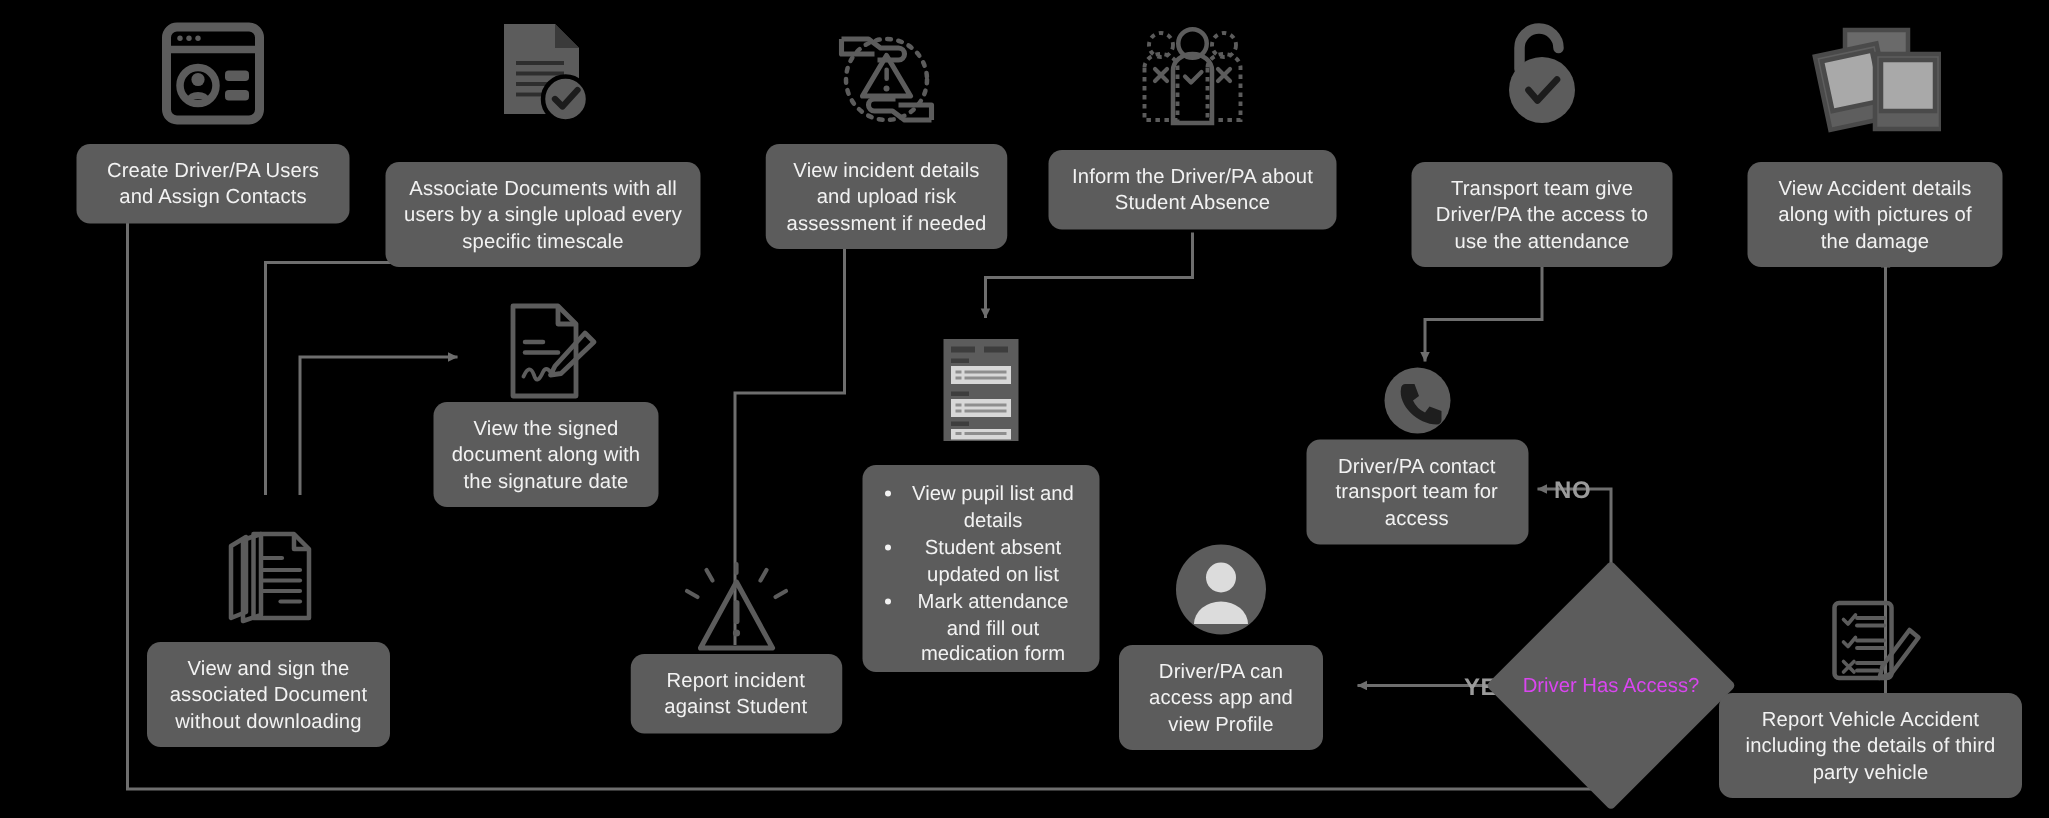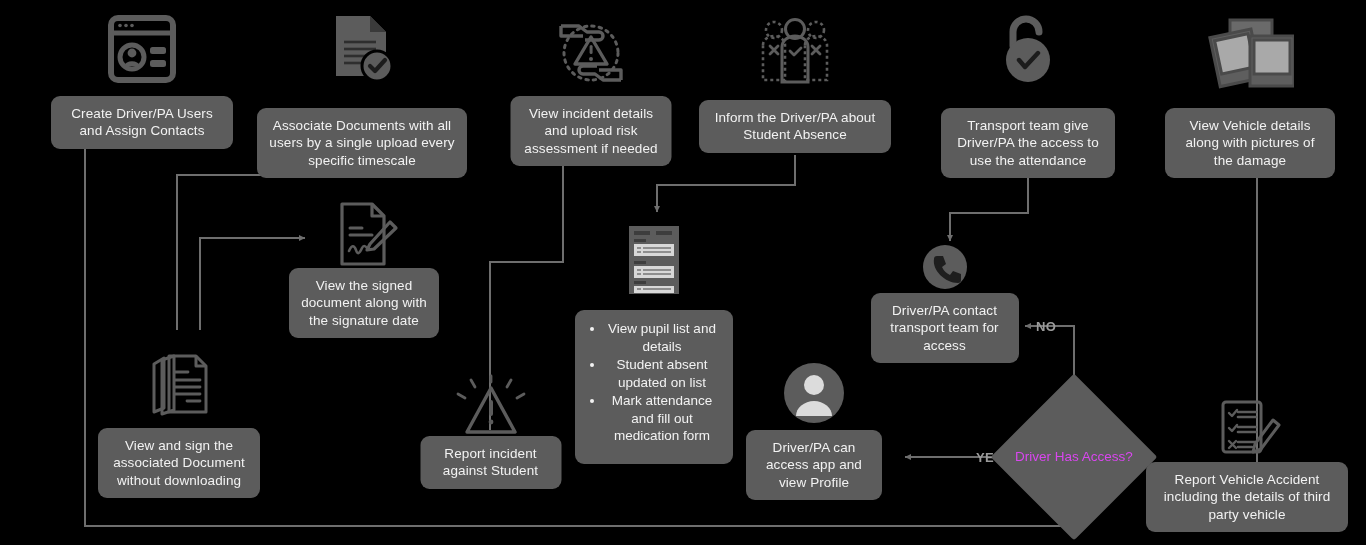--- a/index.html
+++ b/index.html
@@ -11,24 +11,24 @@
          background:#5c5c5c;color:#f2f2f2;border-radius:9px;
          text-align:center;line-height:1.28;box-sizing:border-box;
          padding:9px 12px;font-size:13.5px;letter-spacing:.1px;}
   .diamond{position:absolute;background:#5c5c5c;
            transform:rotate(45deg);border-radius:3px;}
   .diamond-text{position:absolute;color:#d946ef;font-size:13.5px;
                 line-height:1.3;display:flex;
                 align-items:center;justify-content:center;}
   .bullets{position:absolute;background:#5c5c5c;border-radius:9px;
            color:#f2f2f2;font-size:13.5px;line-height:1.3;
-           box-sizing:border-box;padding:10px 14px 18px 8px;}
+           box-sizing:border-box;padding:10px 14px 2px 8px;}
   .bullets ul{margin:0;padding-left:22px;}
   .bullets li{margin:0 0 1px 0;text-align:center;}
-  .edge-label{position:absolute;color:#9a9a9a;font-size:13px;
+  .edge-label{position:absolute;color:#9a9a9a;font-size:16px;
               font-weight:bold;letter-spacing:.4px;}
   svg.wires{position:absolute;left:0;top:0;width:1366px;height:545px;
             pointer-events:none;}
   .ic{display:block;}
 </style>
 </head>
 <body>
 
 <div id="stage">
 
@@ -154,21 +154,21 @@
           <rect x="24" y="6" width="42" height="42" fill="#6a6a6a"></rect>
           <g transform="rotate(-12 34 50)">
             <rect x="10" y="18" width="42" height="50" fill="#5e5e5e"></rect>
             <rect x="14" y="22" width="34" height="34" fill="#a9a9a9"></rect>
           </g>
           <rect x="44" y="22" width="44" height="50" fill="#5e5e5e"></rect>
           <rect x="48" y="26" width="36" height="34" fill="#a9a9a9"></rect>
         </g>
       </svg>
     </div>
-    <div class="label" style="top:94px;width:170px;">View Vehicle details along with pictures of the damage</div>
+    <div class="label" style="top:94px;width:170px;">View Accident details along with pictures of the damage</div>
   </div>
 
   <div class="node" style="left:289px;top:198px;width:150px;">
     <div class="icon">
       <svg class="ic" width="72" height="74" viewBox="0 0 72 74">
         <path d="M14 6 H44 L56 18 V66 H14 Z" fill="none" stroke="#5c5c5c" stroke-width="3.2" stroke-linejoin="round"></path>
         <path d="M44 6 V18 H56" fill="none" stroke="#5c5c5c" stroke-width="3.2" stroke-linejoin="round"></path>
         <g stroke="#5c5c5c" stroke-width="3" stroke-linecap="round">
           <path d="M22 30 H34"></path>
             <path d="M22 37 H44"></path>

